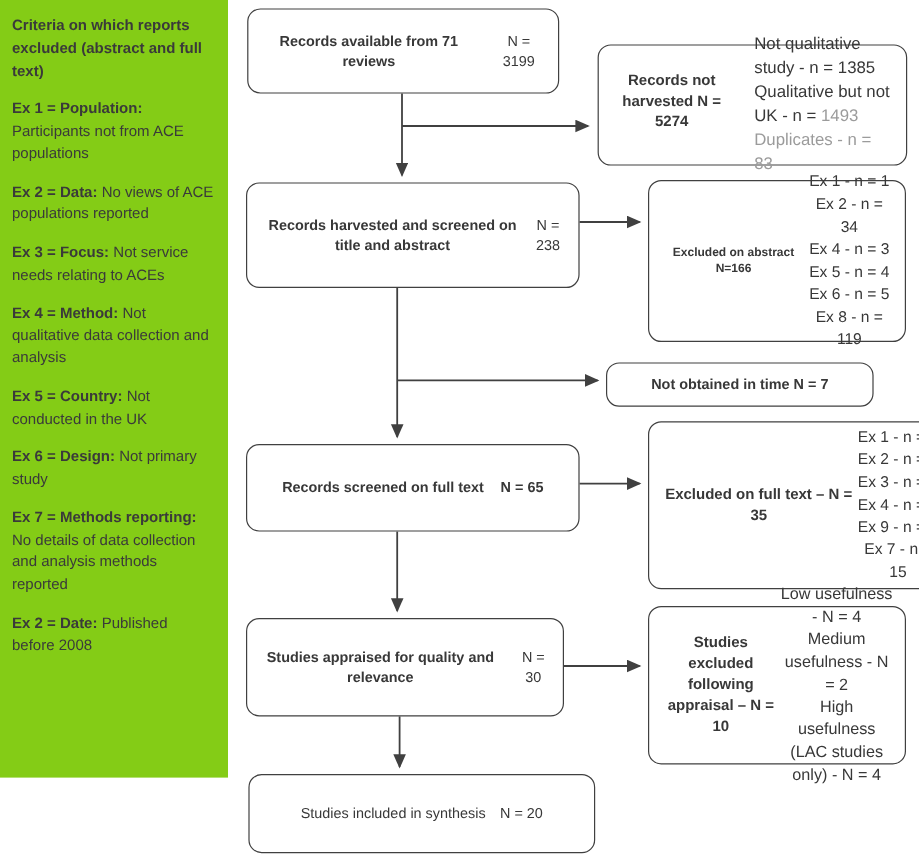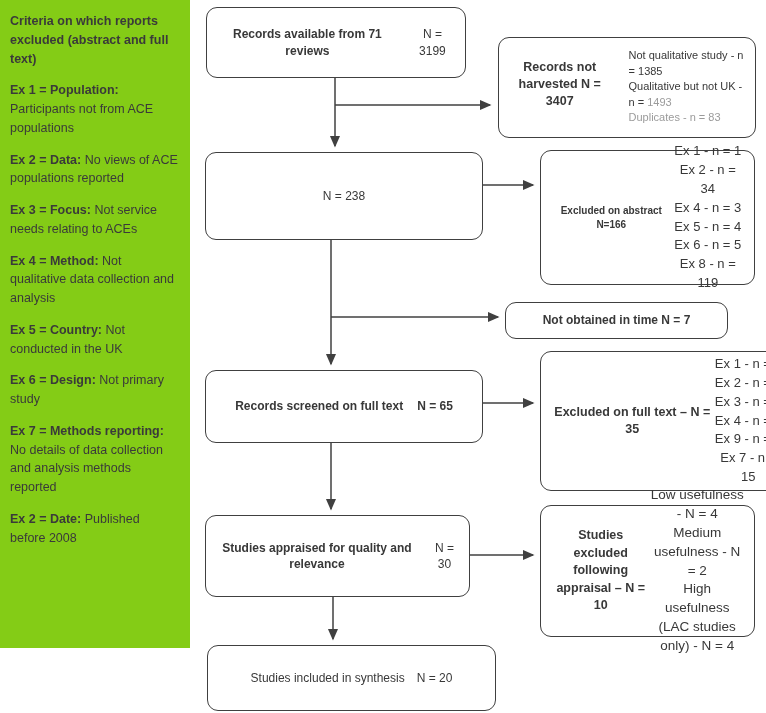--- a/index.html
+++ b/index.html
@@ -20,21 +20,21 @@
   .box {
     position:absolute; background:#ffffff;
     border:1.6px solid #404040; border-radius:11px;
     color:#383838; display:flex; flex-direction:row;
     align-items:center; justify-content:center; text-align:center;
     font-size:12px; line-height:1.35; padding:17px 10px;
   }
   .bold { font-weight:bold; }
   .muted { color:#9b9b9b; }
   .items { font-size:13px; line-height:1.45; }
-  .nh-lines { width:100%; text-align:left; padding-left:18px; font-size:11px; line-height:1.42; margin-top:5px; }
+  .nh-lines { width:100%; text-align:left; padding-left:18px; font-size:14px; line-height:1.42; margin-top:5px; }
   .r5-items { font-size:13.5px; line-height:1.4; text-align:center; }
   .gap12 { gap:12px; }
   .gap14 { gap:14px; }
   .gap3  { gap:3px; }
 
   svg.connectors { position:absolute; left:0; top:0; pointer-events:none; }
 </style>
 </head>
 <body>
 
@@ -51,40 +51,41 @@
     <p><span class="bold">Ex 7 = Methods reporting:</span> <span>No details of data collection and analysis methods reported</span></p>
     <p><span class="bold">Ex 2 = Date:</span> <span>Published before 2008</span></p>
   </aside>
 
   <div class="box gap12" style="left:206px;top:7px;width:260px;height:71px">
     <div class="bold">Records available from 71 reviews</div>
     <div>N = 3199</div>
   </div>
 
   <div class="box gap3" style="left:205px;top:152px;width:278px;height:88px">
+    <div class="bold">Records harvested and screened on title and abstract</div>
     <div>N = 238</div>
   </div>
 
   <div class="box gap14" style="left:205px;top:370px;width:278px;height:73px">
     <div class="bold">Records screened on full text</div>
     <div class="bold">N = 65</div>
   </div>
 
   <div class="box gap12" style="left:205px;top:515px;width:265px;height:82px">
     <div class="bold">Studies appraised for quality and relevance</div>
     <div>N = 30</div>
   </div>
 
   <div class="box gap12" style="left:207px;top:645px;width:289px;height:66px">
     <div>Studies included in synthesis</div>
     <div>N = 20</div>
   </div>
 
   <div class="box" style="left:498px;top:37px;width:258px;height:101px;justify-content:flex-start;padding-top:11px">
-    <div class="bold" style="font-size:12.5px">Records not harvested N = 3407</div>
+    <div class="bold" style="font-size:12.5px">Records not harvested N = 5274</div>
     <div class="nh-lines">
       <div><span>Not qualitative study - n = 1385</span></div>
       <div><span>Qualitative but not UK - n = </span><span class="muted">1493</span></div>
       <div class="muted">Duplicates - n = 83</div>
     </div>
   </div>
 
   <div class="box" style="left:540px;top:150px;width:215px;height:135px">
     <div class="bold" style="font-size:10px">Excluded on abstract N=166</div>
     <div class="items">

